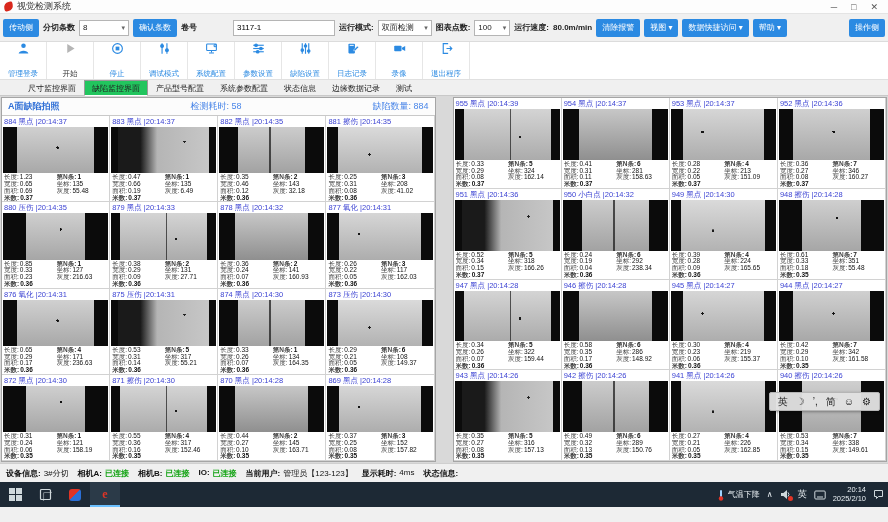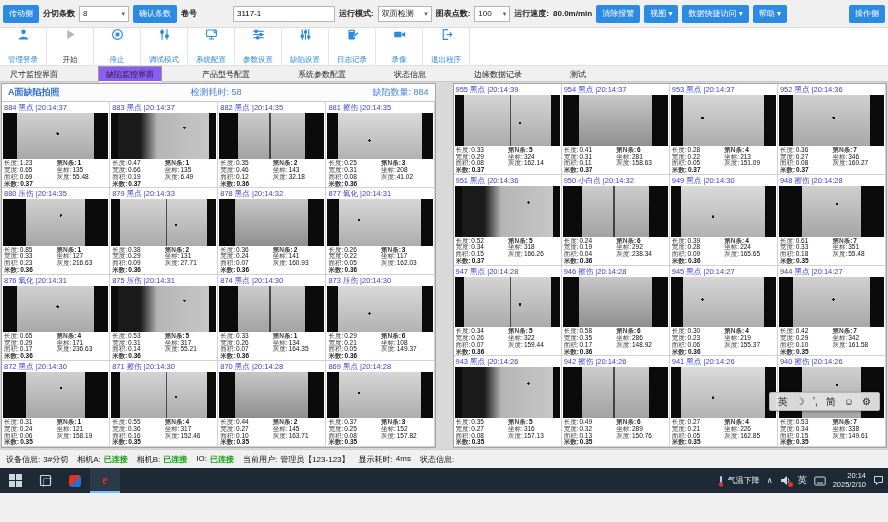--- a/index.html
+++ b/index.html
@@ -32,23 +32,23 @@
   .tb2 { height:38px; background:#fff; display:flex; align-items:stretch; border-bottom:1px solid #e0e0e0; }
   .tbtn { width:47px; display:flex; flex-direction:column; align-items:center;
           justify-content:center; gap:14px; background:none; border:none;
           border-right:1px solid #e6e6e6; cursor:pointer; }
   .tbtn svg { width:17px; height:17px; }
   .tbtn .tlab { font-size:7.5px; color:#2b8ae2; white-space:nowrap; }
   .tbtn.gray .tlab { color:#333; }
 
   
   .maintabs { height:16px; display:flex; align-items:flex-start; font-size:8px;
-              background:#f0f0f0; border-bottom:1px solid #c9c9c9; padding-left:2px;gap:32px; }
+              background:#f0f0f0; border-bottom:1px solid #c9c9c9; padding-left:20px; }
   .mtab { padding:2px 7px 1px; color:#222; border:1px solid transparent; cursor:pointer; white-space:nowrap; }
-  .mtab.active { background:#8b5cf6; border:1px solid #9a9a9a; border-bottom-color:#fff; }
+  .mtab.active { background:#22c55e; border:1px solid #9a9a9a; border-bottom-color:#fff; }
   .subtabs { height:15px; background:#f6f6f6; display:flex; gap:22px; padding-left:22px;
              font-size:8px; align-items:center; border-bottom:1px solid #d8d8d8; }
   .stab { color:#333; cursor:pointer; white-space:nowrap; }
   .stab.active { font-weight:bold; color:#000; }
 
   
   .panels { height:367px; display:flex; gap:17px; background:#d9d9d9; padding:1px; }
   .panel { flex:1; background:#fff; border:1px solid #a5a5a5; display:flex;
            flex-direction:column; min-width:0; }
   .phead { height:18px; display:flex; align-items:center; justify-content:space-between;
@@ -74,21 +74,21 @@
   .v3{background:radial-gradient(circle 2px at 40% 60%,#1a1a1a 60%,transparent 61%),linear-gradient(90deg,#0b0b0b 0 10%,transparent 10% 90%,#0b0b0b 90%),linear-gradient(180deg,#dadada,#b2b2b2);}
   .v4{background:radial-gradient(circle 2px at 55% 35%,#111 60%,transparent 61%),linear-gradient(90deg,#0b0b0b 0 22%,transparent 22% 78%,#0b0b0b 78%),linear-gradient(180deg,#cfcfcf,#a6a6a6);}
   .v5{background:linear-gradient(90deg,transparent 0 52%,rgba(25,25,25,.7) 52% 53.4%,transparent 53.4%),radial-gradient(circle 2px at 62% 55%,#191919 60%,transparent 61%),linear-gradient(90deg,#0b0b0b 0 9%,transparent 9% 91%,#0b0b0b 91%),linear-gradient(180deg,#d4d4d4,#ababab);}
   .v6{background:linear-gradient(90deg,#0b0b0b 0 15%,transparent 15% 85%,#0b0b0b 85%),linear-gradient(180deg,#c7c7c7,#8f8f8f);}
   .v7{background:radial-gradient(circle 2px at 30% 45%,#151515 60%,transparent 61%),linear-gradient(90deg,#0b0b0b 0 11%,transparent 11% 89%,#0b0b0b 89%),linear-gradient(180deg,#d6d6d6,#adadad);}
 
   
   .statusbar { height:19px; display:flex; align-items:center; gap:9px; padding:0 6px;
                font-size:8px; background:#f0f0f0; border-top:1px solid #cfcfcf; color:#111; }
   .sseg { display:flex; gap:3px; white-space:nowrap; }
-  .slabel { font-weight:normal; }
+  .slabel { font-weight:bold; }
   .green { color:#12a312; font-weight:bold; }
 
   
   .taskbar { height:25px; background:#1d2935; display:flex; align-items:center; color:#e8eef2; }
   .tbar-left { display:flex; height:100%; }
   .tbicon { width:30px; height:100%; display:flex; align-items:center; justify-content:center; cursor:pointer; }
   .tbicon.active { background:#2b3a48; box-shadow:inset 0 -2px 0 #6cc0ff; }
   .tbar-right { margin-left:auto; display:flex; align-items:center; gap:7px; padding-right:4px; font-size:8px; }
   .clock { text-align:right; font-size:7.5px; line-height:8.5px; cursor:pointer; }
   .spk { position:relative; display:flex; }
@@ -102,20 +102,29 @@
              background:rgba(225,225,225,.96); border:1px solid #b5b5b5;
              display:flex; align-items:center; gap:8px; padding:0 8px; font-size:10px;
              color:#222; box-shadow:0 1px 3px rgba(0,0,0,.35); border-radius:2px; }
   .ime-item { cursor:pointer; line-height:1; }
 </style>
 </head>
 <body>
 
 <div class="screen">
 
+  <div class="titlebar">
+    <span class="applogo"></span>
+    <span>视觉检测系统</span>
+    <span class="wctl">
+      <span>─</span>
+      <span>□</span>
+      <span>✕</span>
+    </span>
+  </div>
 
   <div class="tb1">
     <button class="bbtn">传动侧</button>
     <span class="lbl">分切条数</span>
     <div class="combo" style="width:50px">
       <span>8</span>
       <i class="arr">▾</i>
     </div>
     <button class="bbtn">确认条数</button>
     <span class="lbl">卷号</span>

